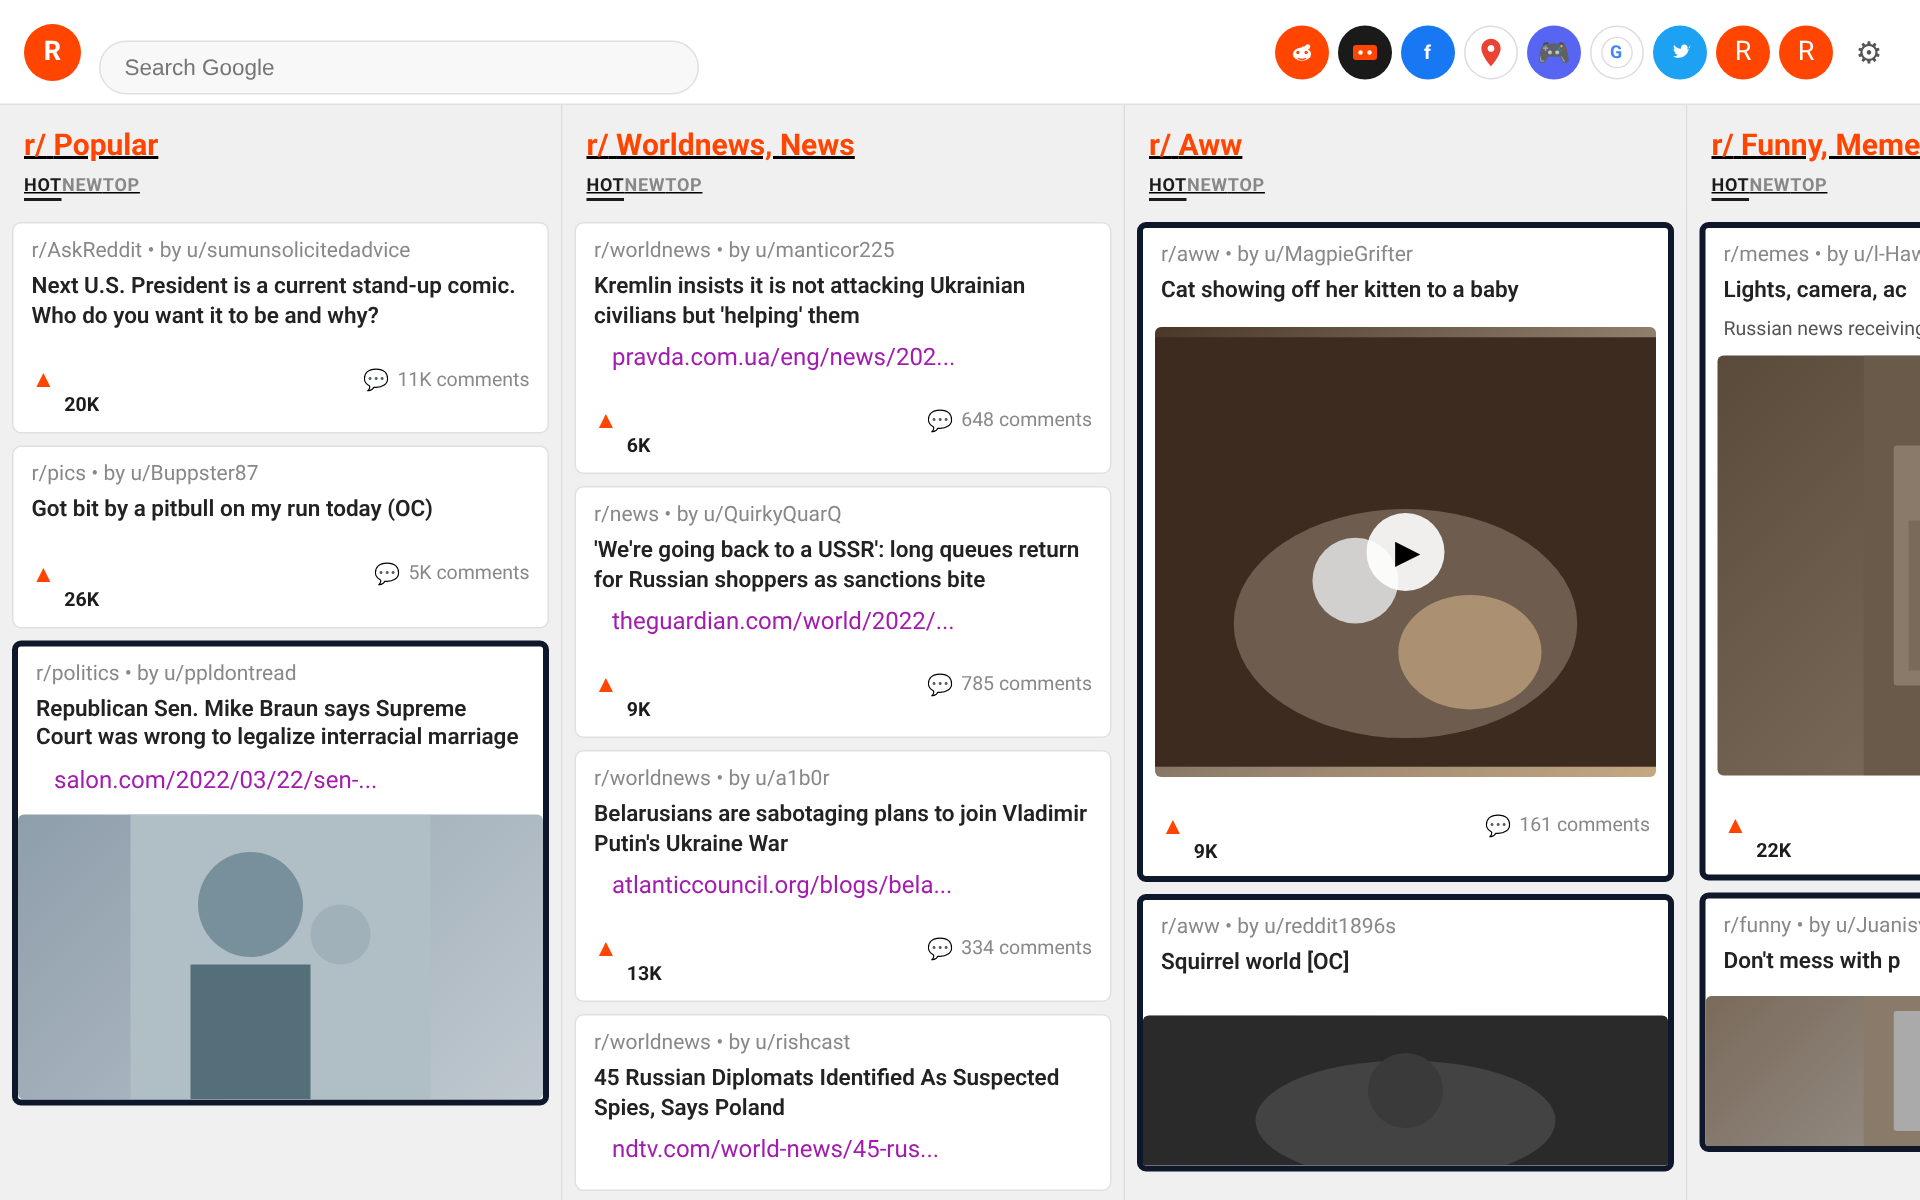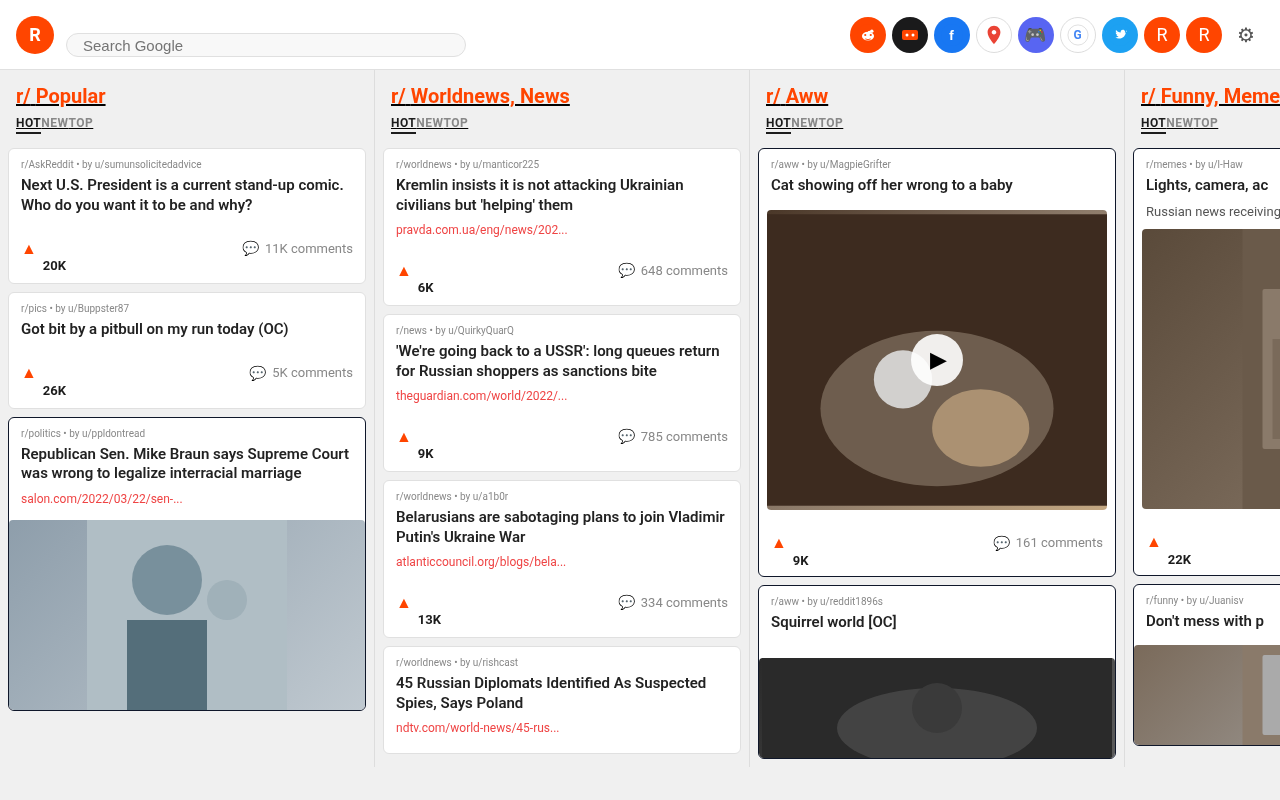--- a/index.html
+++ b/index.html
@@ -22,21 +22,21 @@
       width: 38px; height: 38px;
       background: #ff4500;
       border-radius: 50%;
       display: flex; align-items: center; justify-content: center;
       color: white; font-weight: bold; font-size: 18px;
       flex-shrink: 0;
     }
     #search-bar {
       flex: 1;
       max-width: 400px;
-      height: 24px;
+      height: 36px;
       border: 1.5px solid #e0e0e0;
       border-radius: 24px;
       padding: 0 16px;
       font-size: 15px;
       background: #f8f8f8;
       outline: none;
       color: #555;
       margin-top: 21px;
     }
     #header-icons {
@@ -107,40 +107,41 @@
     
     .post-card {
       background: #fff;
       margin: 8px 8px;
       border-radius: 6px;
       padding: 10px 12px;
       border: 1px solid #e0e0e0;
       cursor: pointer;
     }
     .post-meta {
-      font-size: 10px;
+      font-size: 14px;
       color: #888;
       margin-bottom: 6px;
     }
     .post-title {
       font-size: 15px;
       font-weight: 600;
       color: #222;
       line-height: 1.3;
       margin-bottom: 8px;
     }
     .post-link {
-      font-size: 12px;
-      color: #ef4444;
+      font-size: 16px;
+      color: #a21caf;
       text-decoration: none;
       display: block;
       margin-bottom: 8px;
       white-space: nowrap;
       overflow: hidden;
       text-overflow: ellipsis;
+      margin-left: 12px;
     }
     .post-footer {
       display: flex;
       align-items: center;
       justify-content: space-between;
     }
     .vote-area {
       display: flex;
       align-items: center;
       gap: 6px;
@@ -160,21 +161,21 @@
       align-items: center;
       gap: 5px;
     }
     .comment-icon { color: #888; font-size: 14px; }
     .comment-count { font-size: 13px; color: #888; }
 
     .post-card-no-margin {
       background: #fff;
       margin: 8px 8px;
       border-radius: 6px;
-      border: 1px solid #0f172a;
+      border: 4px solid #0f172a;
       cursor: pointer;
       overflow: hidden;
     }
   </style>
 </head>
 <body>
 
 <div id="header">
   <div id="reddit-logo">
     <span>R</span>
@@ -397,21 +398,21 @@
           <span class="tab">TOP</span>
       </div>
     </div>
   <div class="post-card-no-margin">
         <div style="padding:10px 12px 6px;">
           <div class="post-meta">
             <span>r/aww</span>
             <span> • by </span>
             <span>u/MagpieGrifter</span>
           </div>
-          <div class="post-title">Cat showing off her wrong to a baby</div>
+          <div class="post-title">Cat showing off her kitten to a baby</div>
         </div>
         <div style="padding:0 8px 0;">
           <div style="position:relative;width:100%;height:300px;background:linear-gradient(135deg,#4a3728,#8d7b6a,#c4a882);border-radius:4px;overflow:hidden;display:flex;align-items:center;justify-content:center;">
       <svg viewBox="0 0 350 300" width="100%" height="300" style="position:absolute;top:0;left:0;">
         <rect width="350" height="300" fill="#3d2b1f"></rect>
         <ellipse cx="175" cy="200" rx="120" ry="80" fill="#7a6a5a" opacity="0.8"></ellipse>
         <circle cx="140" cy="170" r="30" fill="#ddd" opacity="0.9"></circle>
         <ellipse cx="220" cy="220" rx="50" ry="40" fill="#c4a882" opacity="0.7"></ellipse>
       </svg>
       <div style="position:absolute;width:52px;height:52px;background:rgba(255,255,255,0.9);border-radius:50%;display:flex;align-items:center;justify-content:center;z-index:2;">

